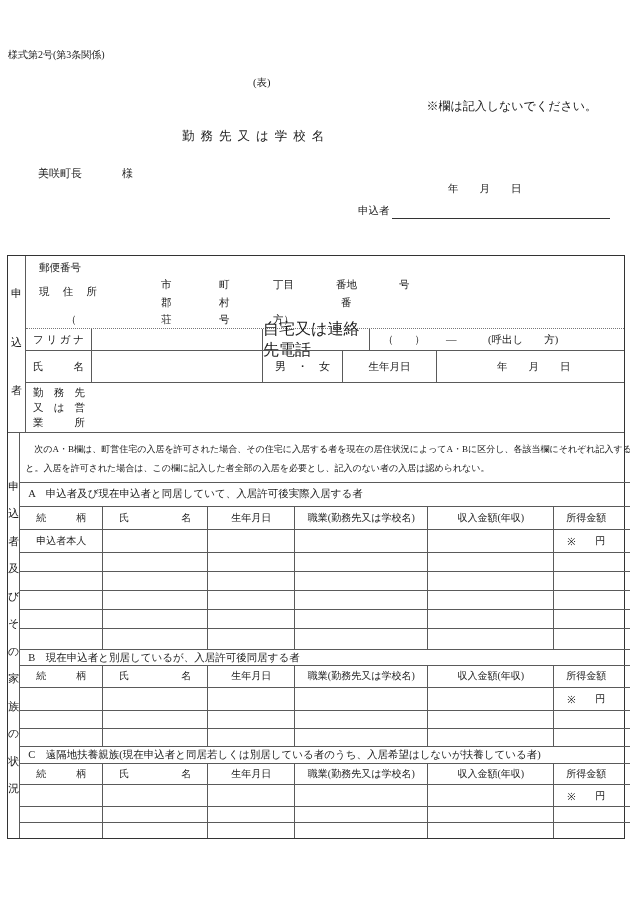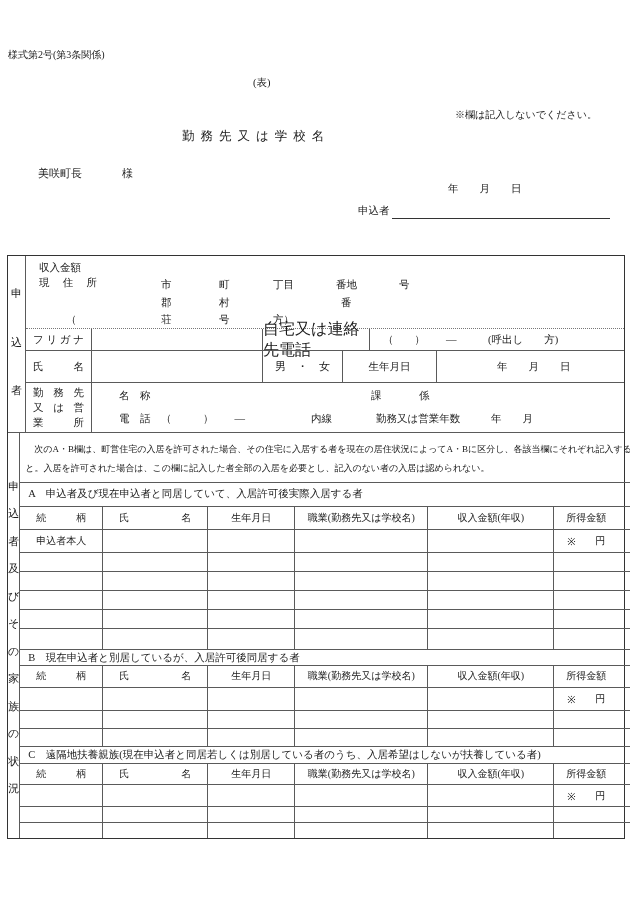--- a/index.html
+++ b/index.html
@@ -3,41 +3,41 @@
 <meta charset="utf-8">
 <style>
   :root{ --line:#5a5a5a; --dark:#333; --ink:#1a1a1a; }
   *{ margin:0; padding:0; box-sizing:border-box; }
   body{ background:#fff; font-family:"Liberation Serif", serif; color:var(--ink); }
   .sheet{ position:relative; width:630px; height:903px; background:#fff; overflow:hidden; font-size:10.5px; }
   .abs{ position:absolute; white-space:nowrap; }
 
   .formcode{ left:8px; top:48px; font-size:10px; }
   .sheetside{ left:253px; top:76px; font-size:10.5px; }
-  .fillnote{ right:33px; top:108px; font-size:10px; }
+  .fillnote{ right:33px; top:98px; font-size:12px; }
   .title{ left:182px; top:128px; font-size:12.5px; letter-spacing:6px; }
   .addressee{ left:38px; top:166px; font-size:11px; }
   .honorific{ left:122px; top:166px; font-size:11px; }
   .dateline{ left:448px; top:182px; }
   .sig-label{ left:358px; top:204px; }
   .sig-line{ left:392px; top:203px; width:218px; height:16px; border-bottom:1px solid var(--dark); }
   .declaration{ left:30px; top:231px; font-size:10px; }
 
   .outer{ position:absolute; left:7px; top:255px; width:618px; height:584px; border:1px solid var(--dark); }
   .sec{ display:flex; }
   .sec1{ height:177px; border-bottom:1px solid var(--line); }
   .sec2{ height:405px; }
   .vcol{ width:18px; border-right:1px solid var(--line); display:flex; flex-direction:column; align-items:center; justify-content:space-between; font-size:11px; }
   .vcol1{ padding:30px 0 34px 0; }
   .vcol2{ padding:46px 0 42px 0; }
   .content{ flex:1; display:flex; flex-direction:column; }
 
   .row-addr{ position:relative; height:72px; }
   .jt{ text-align:justify; text-align-last:justify; }
-  .addr-label{ left:13px; top:20px; width:58px; }
+  .addr-label{ left:13px; top:29px; width:58px; }
   .row-furi{ height:22px; border-top:1px dotted #777; display:flex; }
   .row-name{ height:32px; border-top:1px solid var(--line); display:flex; }
   .row-work{ height:50px; border-top:1px solid var(--line); display:flex;gap:21px; }
   .c{ border-right:1px solid var(--line); display:flex; align-items:center;justify-content:flex-end; }
   .c:last-child{ border-right:none; }
   .c-label{ width:66px; }
   .c-label > div{ width:100%; padding:0 7px; }
   .c-val{ width:171px; }
   .c-phl{ width:107px; justify-content:center; font-size:16px; }
   .c-rest{ flex:1; position:relative; }
@@ -77,21 +77,21 @@
 
     <div class="sec sec1">
       <div class="vcol vcol1">
           <span>申</span>
           <span>込</span>
           <span>者</span>
         </div>
       <div class="content">
 
         <div class="row-addr">
-          <span class="abs" style="left:13px;top:5px">収入金額</span>
+          <span class="abs" style="left:13px;top:5px">郵便番号</span>
           <span class="abs jt addr-label">現住所</span>
           <span class="abs" style="left:135px;top:22px">市</span>
           <span class="abs" style="left:193px;top:22px">町</span>
           <span class="abs" style="left:247px;top:22px">丁目</span>
           <span class="abs" style="left:310px;top:22px">番地</span>
           <span class="abs" style="left:373px;top:22px">号</span>
           <span class="abs" style="left:135px;top:40px">郡</span>
           <span class="abs" style="left:193px;top:40px">村</span>
           <span class="abs" style="left:315px;top:40px">番</span>
           <span class="abs" style="left:40px;top:57px">（</span>
@@ -124,29 +124,20 @@
           </div>
         </div>
 
         <div class="row-work">
           <div class="c c-label">
             <div class="wlab">
               <div>勤務先</div>
               <div>又は営</div>
               <div>業所</div>
             </div>
-          </div>
-          <div class="c c-rest">
-            <span class="abs" style="left:6px;top:6px">名　称</span>
-            <span class="abs" style="left:258px;top:6px">課</span>
-            <span class="abs" style="left:306px;top:6px">係</span>
-            <span class="abs" style="left:6px;top:29px">電　話　（　　　）　　―</span>
-            <span class="abs" style="left:198px;top:29px">内線</span>
-            <span class="abs" style="left:263px;top:29px">勤務又は営業年数</span>
-            <span class="abs" style="left:378px;top:29px">年　　月</span>
           </div>
         </div>
 
       </div>
     </div>
 
     <div class="sec sec2">
       <div class="vcol vcol2">
           <span>申</span>
           <span>込</span>

